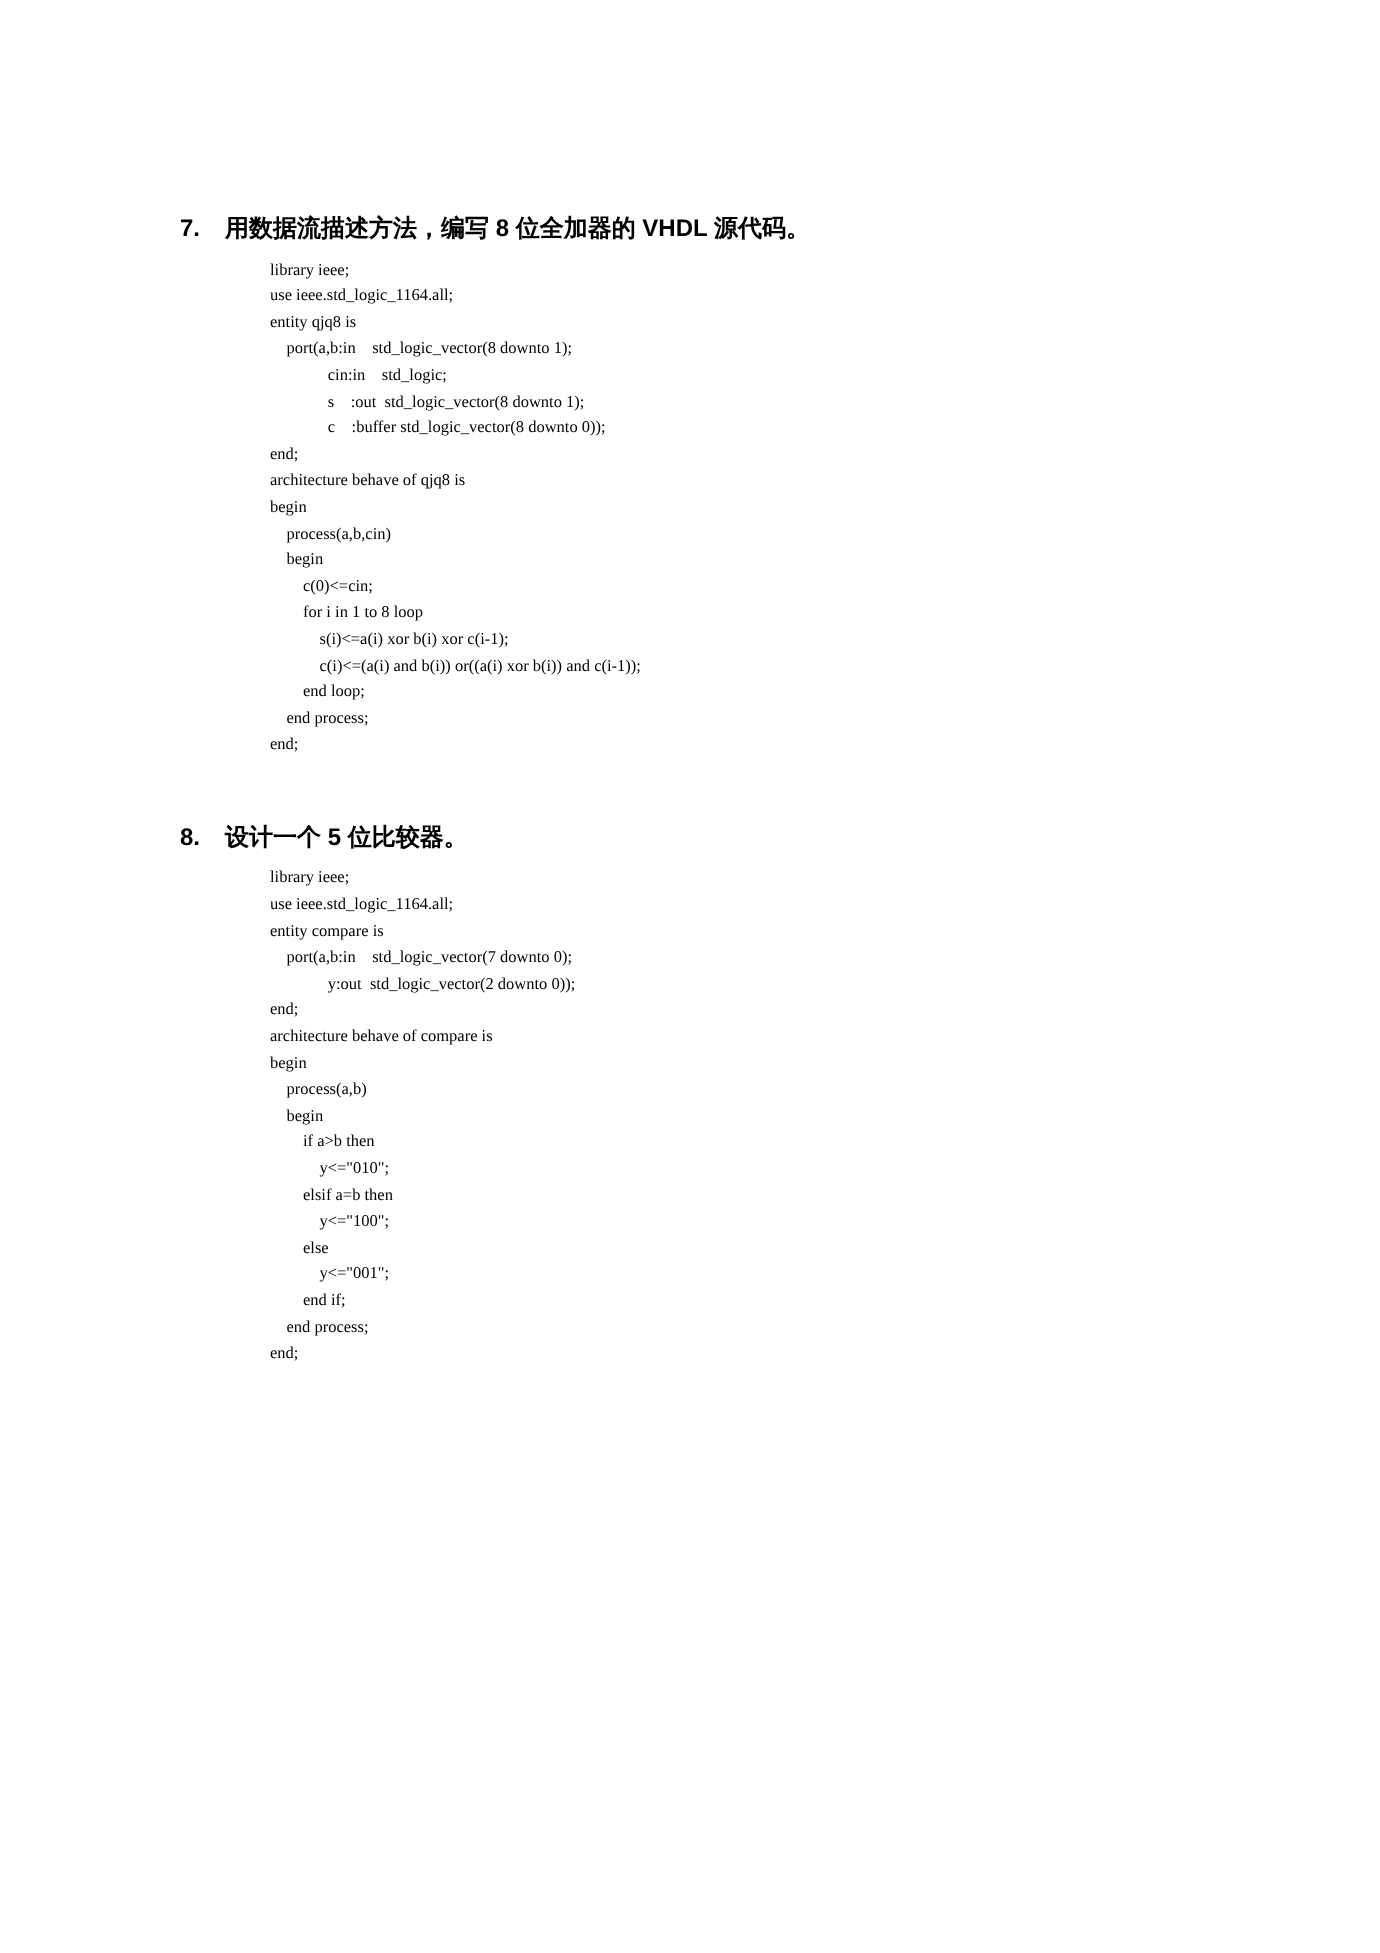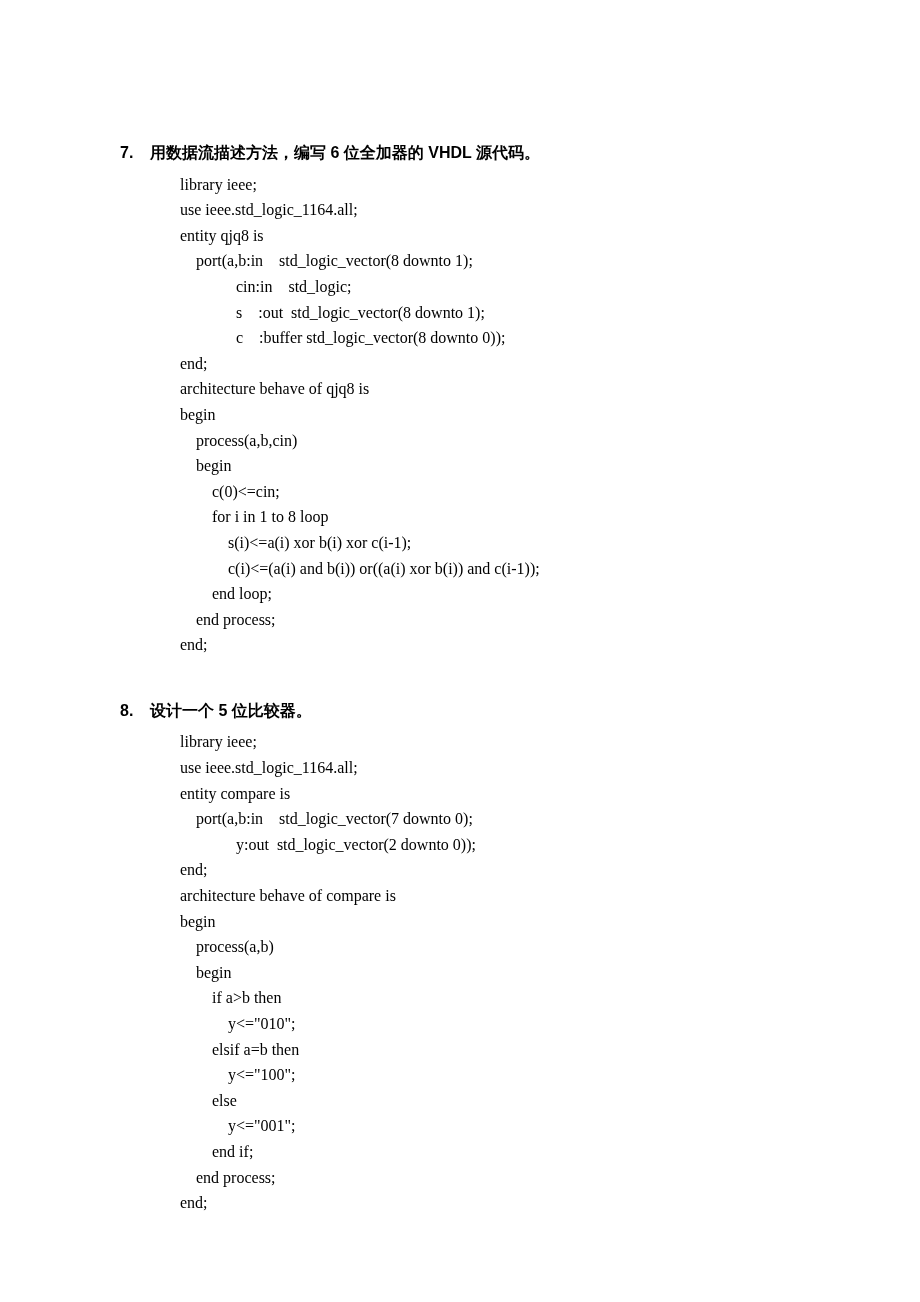--- a/index.html
+++ b/index.html
@@ -28,34 +28,34 @@
   .num {
     width: 30px;
     flex-shrink: 0;
   }
   .title {
     font-family: "SimHei", "Microsoft YaHei", "Arial", sans-serif;
   }
   .code {
     white-space: pre;
     font-family: "Times New Roman", serif;
-    font-size: 16px;
+    font-size: 11px;
     margin-left: 60px;
     line-height: 1.6;
   }
 </style>
 </head>
 <body>
 
 <div class="page">
 
   <div class="section">
     <div class="heading">
       <span class="num">7.</span>
-      <span class="title">用数据流描述方法，编写 6 位全加器的 VHDL 源代码。</span>
+      <span class="title">用数据流描述方法，编写 8 位全加器的 VHDL 源代码。</span>
     </div>
     <div class="code">library ieee;
 use ieee.std_logic_1164.all;
 entity qjq8 is
     port(a,b:in    std_logic_vector(8 downto 1);
               cin:in    std_logic;
               s    :out  std_logic_vector(8 downto 1);
               c    :buffer std_logic_vector(8 downto 0));
 end;
 architecture behave of qjq8 is

